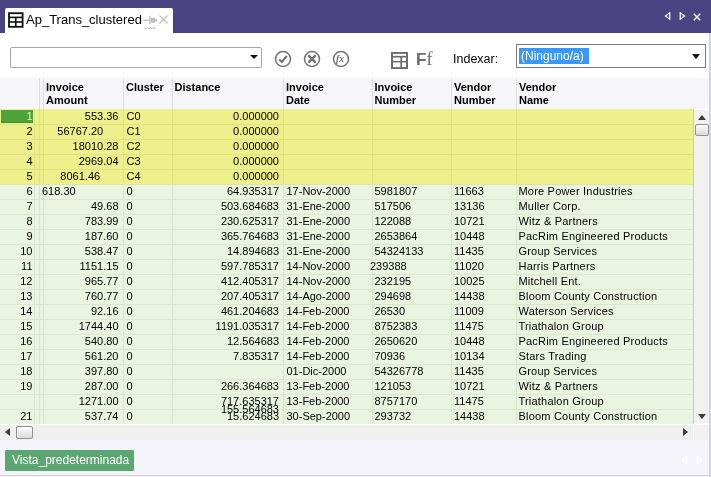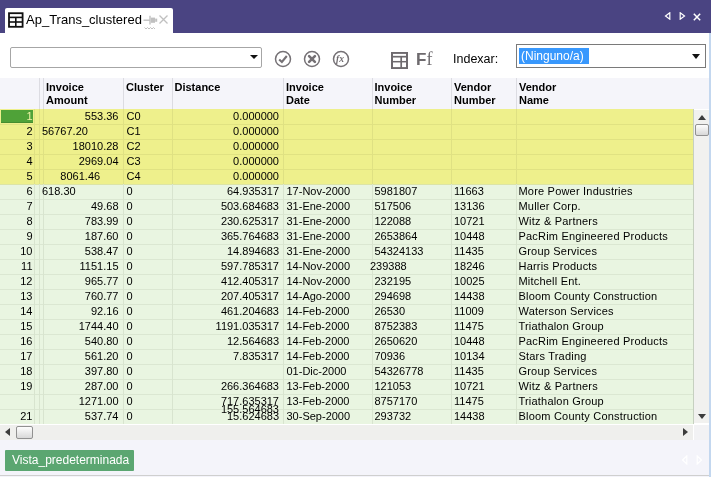--- a/index.html
+++ b/index.html
@@ -133,21 +133,21 @@
 <div class="abs" style="left:451px;top:109px;width:1px;height:75px;background:#dfe183;"></div>
 <div class="abs" style="left:451px;top:184px;width:1px;height:240px;background:#d8e4cf;"></div>
 <div class="abs" style="left:515.5px;top:109px;width:1px;height:75px;background:#dfe183;"></div>
 <div class="abs" style="left:515.5px;top:184px;width:1px;height:240px;background:#d8e4cf;"></div>
 <div class="abs" style="left:693px;top:109px;width:1px;height:315px;background:#c6d0c0;"></div>
 <div class="abs" style="left:0;width:32.5px;text-align:right;top:109px;height:15px;line-height:15px;font-size:11px;color:#000;color:#eef2a6;">1</div>
 <div class="abs" style="left:42px;width:76.5px;text-align:right;top:109px;height:15px;line-height:15px;font-size:11px;color:#000;">553.36</div>
 <div class="abs" style="left:126.5px;top:109px;height:15px;line-height:15px;font-size:11px;color:#000;">C0</div>
 <div class="abs" style="left:172px;width:107px;text-align:right;top:109px;height:15px;line-height:15px;font-size:11px;color:#000;">0.000000</div>
 <div class="abs" style="left:0;width:32.5px;text-align:right;top:124px;height:15px;line-height:15px;font-size:11px;color:#000;color:#000;">2</div>
-<div class="abs" style="left:42px;width:76.5px;text-align:left;top:124px;height:15px;line-height:15px;font-size:11px;color:#000;">56767.20</div>
+<div class="abs" style="left:42px;width:76.5px;text-align:center;top:124px;height:15px;line-height:15px;font-size:11px;color:#000;">56767.20</div>
 <div class="abs" style="left:126.5px;top:124px;height:15px;line-height:15px;font-size:11px;color:#000;">C1</div>
 <div class="abs" style="left:172px;width:107px;text-align:right;top:124px;height:15px;line-height:15px;font-size:11px;color:#000;">0.000000</div>
 <div class="abs" style="left:0;width:32.5px;text-align:right;top:139px;height:15px;line-height:15px;font-size:11px;color:#000;color:#000;">3</div>
 <div class="abs" style="left:42px;width:76.5px;text-align:right;top:139px;height:15px;line-height:15px;font-size:11px;color:#000;">18010.28</div>
 <div class="abs" style="left:126.5px;top:139px;height:15px;line-height:15px;font-size:11px;color:#000;">C2</div>
 <div class="abs" style="left:172px;width:107px;text-align:right;top:139px;height:15px;line-height:15px;font-size:11px;color:#000;">0.000000</div>
 <div class="abs" style="left:0;width:32.5px;text-align:right;top:154px;height:15px;line-height:15px;font-size:11px;color:#000;color:#000;">4</div>
 <div class="abs" style="left:42px;width:76.5px;text-align:right;top:154px;height:15px;line-height:15px;font-size:11px;color:#000;">2969.04</div>
 <div class="abs" style="left:126.5px;top:154px;height:15px;line-height:15px;font-size:11px;color:#000;">C3</div>
 <div class="abs" style="left:172px;width:107px;text-align:right;top:154px;height:15px;line-height:15px;font-size:11px;color:#000;">0.000000</div>
@@ -194,22 +194,22 @@
 <div class="abs" style="left:286.5px;top:244px;height:15px;line-height:15px;font-size:11px;color:#000;">31-Ene-2000</div>
 <div class="abs" style="left:374.5px;top:244px;height:15px;line-height:15px;font-size:11px;color:#000;">54324133</div>
 <div class="abs" style="left:454px;top:244px;height:15px;line-height:15px;font-size:11px;color:#000;">11435</div>
 <div class="abs" style="left:518.5px;letter-spacing:0.2px;top:244px;height:15px;line-height:15px;font-size:11px;color:#000;">Group Services</div>
 <div class="abs" style="left:0;width:32.5px;text-align:right;top:259px;height:15px;line-height:15px;font-size:11px;color:#000;color:#000;">11</div>
 <div class="abs" style="left:42px;width:76.5px;text-align:right;top:259px;height:15px;line-height:15px;font-size:11px;color:#000;">1151.15</div>
 <div class="abs" style="left:126.5px;top:259px;height:15px;line-height:15px;font-size:11px;color:#000;">0</div>
 <div class="abs" style="left:172px;width:107px;text-align:right;top:259px;height:15px;line-height:15px;font-size:11px;color:#000;">597.785317</div>
 <div class="abs" style="left:286.5px;top:259px;height:15px;line-height:15px;font-size:11px;color:#000;">14-Nov-2000</div>
 <div class="abs" style="left:370px;top:259px;height:15px;line-height:15px;font-size:11px;color:#000;">239388</div>
-<div class="abs" style="left:454px;top:259px;height:15px;line-height:15px;font-size:11px;color:#000;">18246</div>
-<div class="abs" style="left:518.5px;letter-spacing:0.2px;top:259px;height:15px;line-height:15px;font-size:11px;color:#000;">Harris Products</div>
+<div class="abs" style="left:454px;top:259px;height:15px;line-height:15px;font-size:11px;color:#000;">11020</div>
+<div class="abs" style="left:518.5px;letter-spacing:0.2px;top:259px;height:15px;line-height:15px;font-size:11px;color:#000;">Harris Partners</div>
 <div class="abs" style="left:0;width:32.5px;text-align:right;top:274px;height:15px;line-height:15px;font-size:11px;color:#000;color:#000;">12</div>
 <div class="abs" style="left:42px;width:76.5px;text-align:right;top:274px;height:15px;line-height:15px;font-size:11px;color:#000;">965.77</div>
 <div class="abs" style="left:126.5px;top:274px;height:15px;line-height:15px;font-size:11px;color:#000;">0</div>
 <div class="abs" style="left:172px;width:107px;text-align:right;top:274px;height:15px;line-height:15px;font-size:11px;color:#000;">412.405317</div>
 <div class="abs" style="left:286.5px;top:274px;height:15px;line-height:15px;font-size:11px;color:#000;">14-Nov-2000</div>
 <div class="abs" style="left:374.5px;top:274px;height:15px;line-height:15px;font-size:11px;color:#000;">232195</div>
 <div class="abs" style="left:454px;top:274px;height:15px;line-height:15px;font-size:11px;color:#000;">10025</div>
 <div class="abs" style="left:518.5px;letter-spacing:0.2px;top:274px;height:15px;line-height:15px;font-size:11px;color:#000;">Mitchell Ent.</div>
 <div class="abs" style="left:0;width:32.5px;text-align:right;top:289px;height:15px;line-height:15px;font-size:11px;color:#000;color:#000;">13</div>
 <div class="abs" style="left:42px;width:76.5px;text-align:right;top:289px;height:15px;line-height:15px;font-size:11px;color:#000;">760.77</div>

